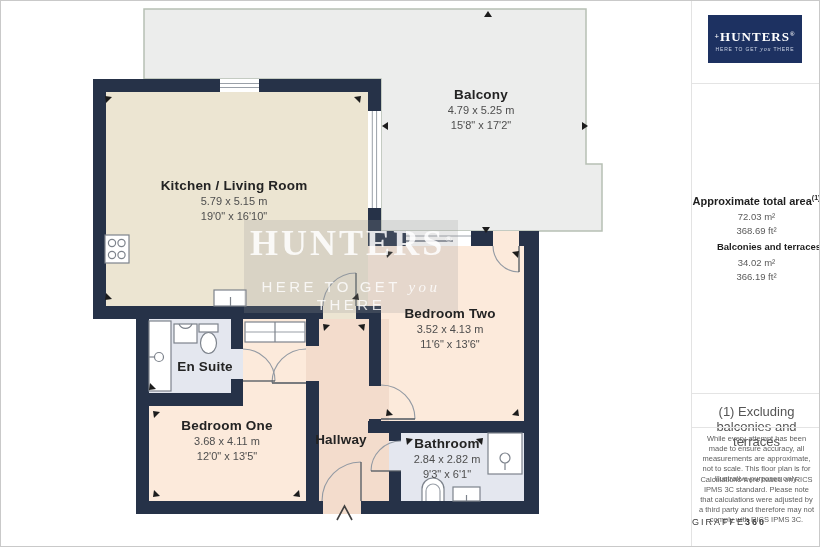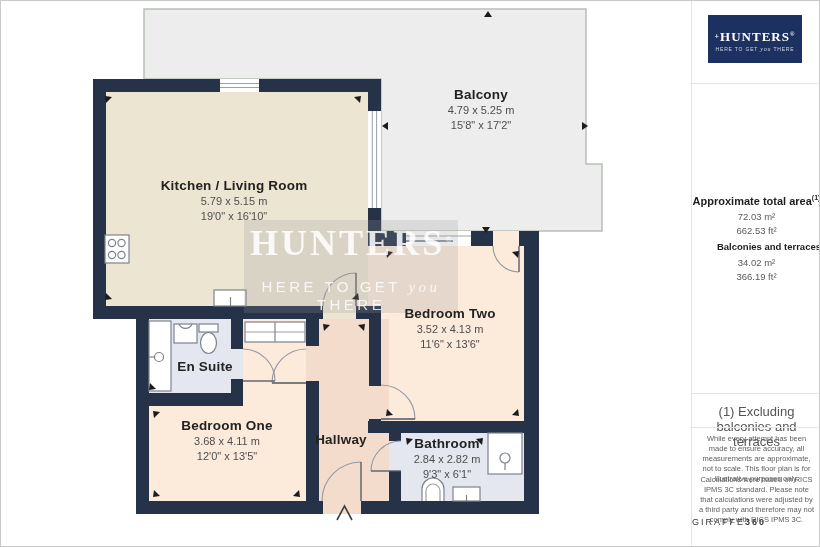--- a/index.html
+++ b/index.html
@@ -250,21 +250,21 @@
         <span>HERE TO GET</span>
         <span class="script">you</span>
         <span>THERE</span>
       </div>
     </div>
 
     <div class="sb-divider" style="top:82px"></div>
 
     <div class="sb-title"><span>Approximate total area</span><sup class="sb-sup">(1)</sup></div>
     <div class="sb-val" style="top:210px">72.03 m²</div>
-    <div class="sb-val" style="top:224px">662.53 ft²</div>
+    <div class="sb-val" style="top:224px">368.69 ft²</div>
     <div class="sb-sub">Balconies and terraces</div>
     <div class="sb-val" style="top:256px">34.02 m²</div>
     <div class="sb-val" style="top:270px">366.19 ft²</div>
 
     <div class="sb-divider" style="top:392px"></div>
     <div class="sb-foot">(1) Excluding balconies and terraces</div>
     <div class="sb-divider" style="top:426px"></div>
 
     <div class="sb-para" style="top:433px">While every attempt has been made to ensure accuracy, all measurements are approximate, not to scale. This floor plan is for illustrative purposes only.</div>
     <div class="sb-para" style="top:474px">Calculations were based on RICS IPMS 3C standard. Please note that calculations were adjusted by a third party and therefore may not comply with RICS IPMS 3C.</div>

